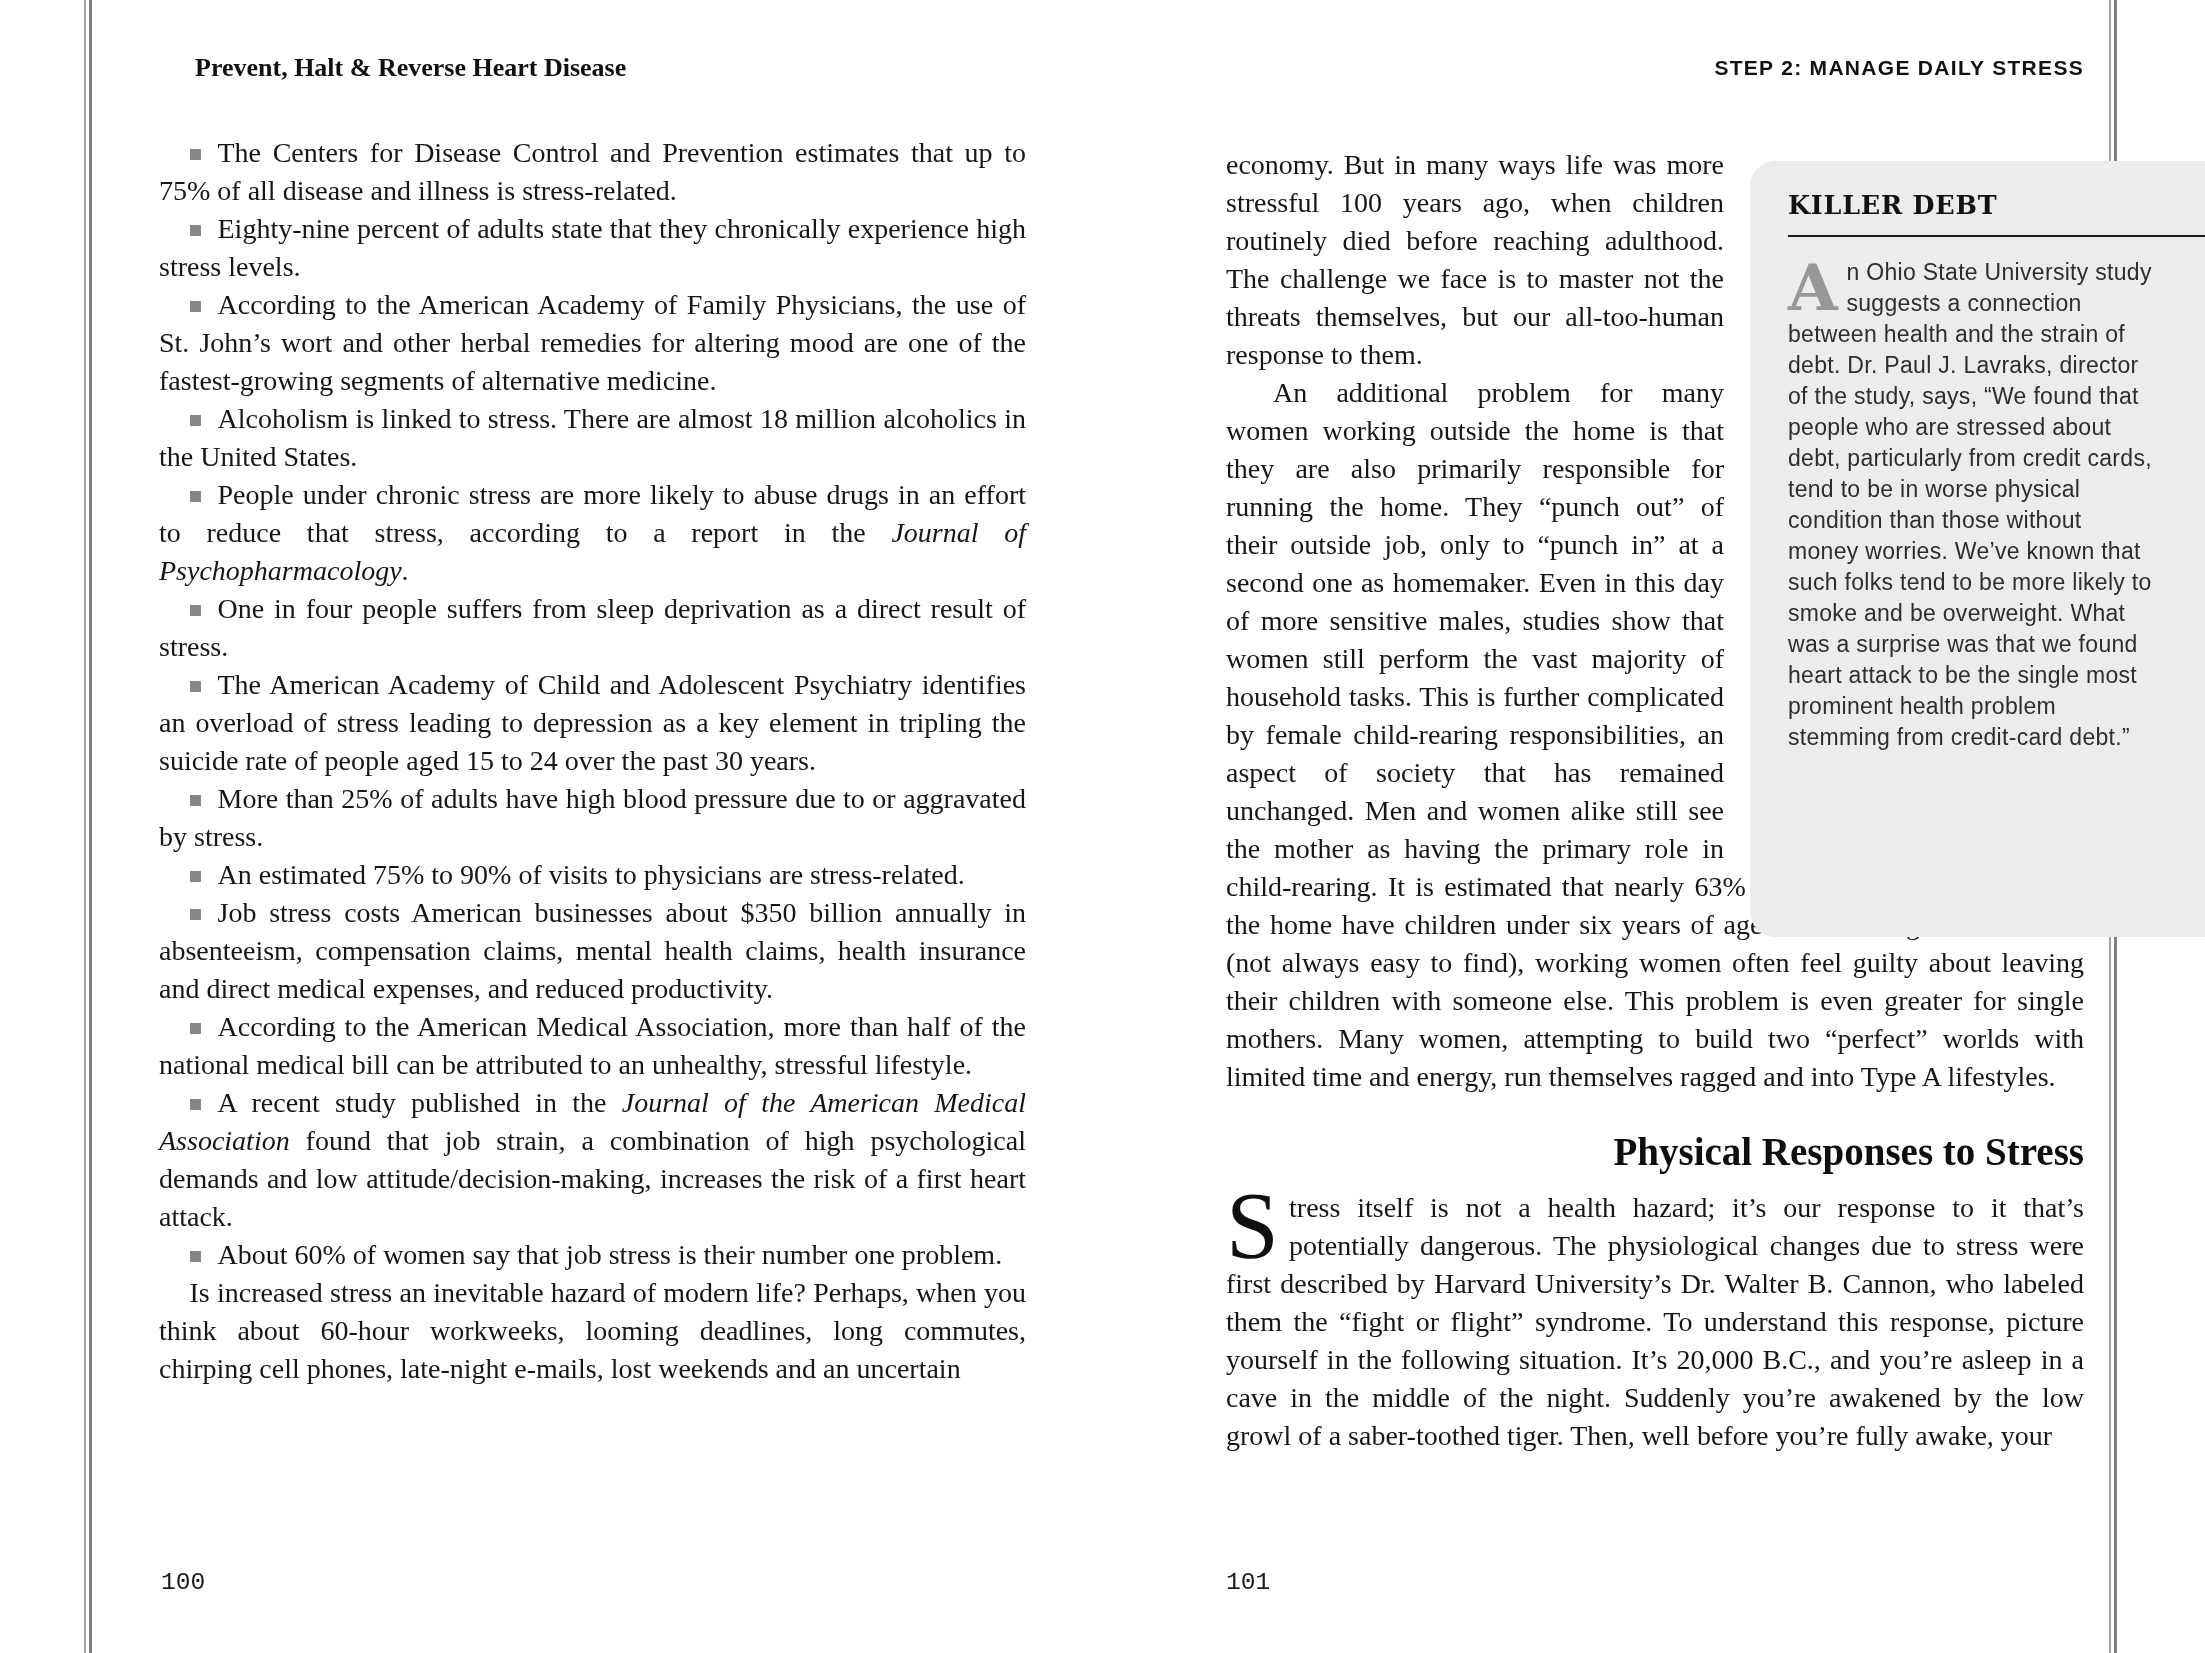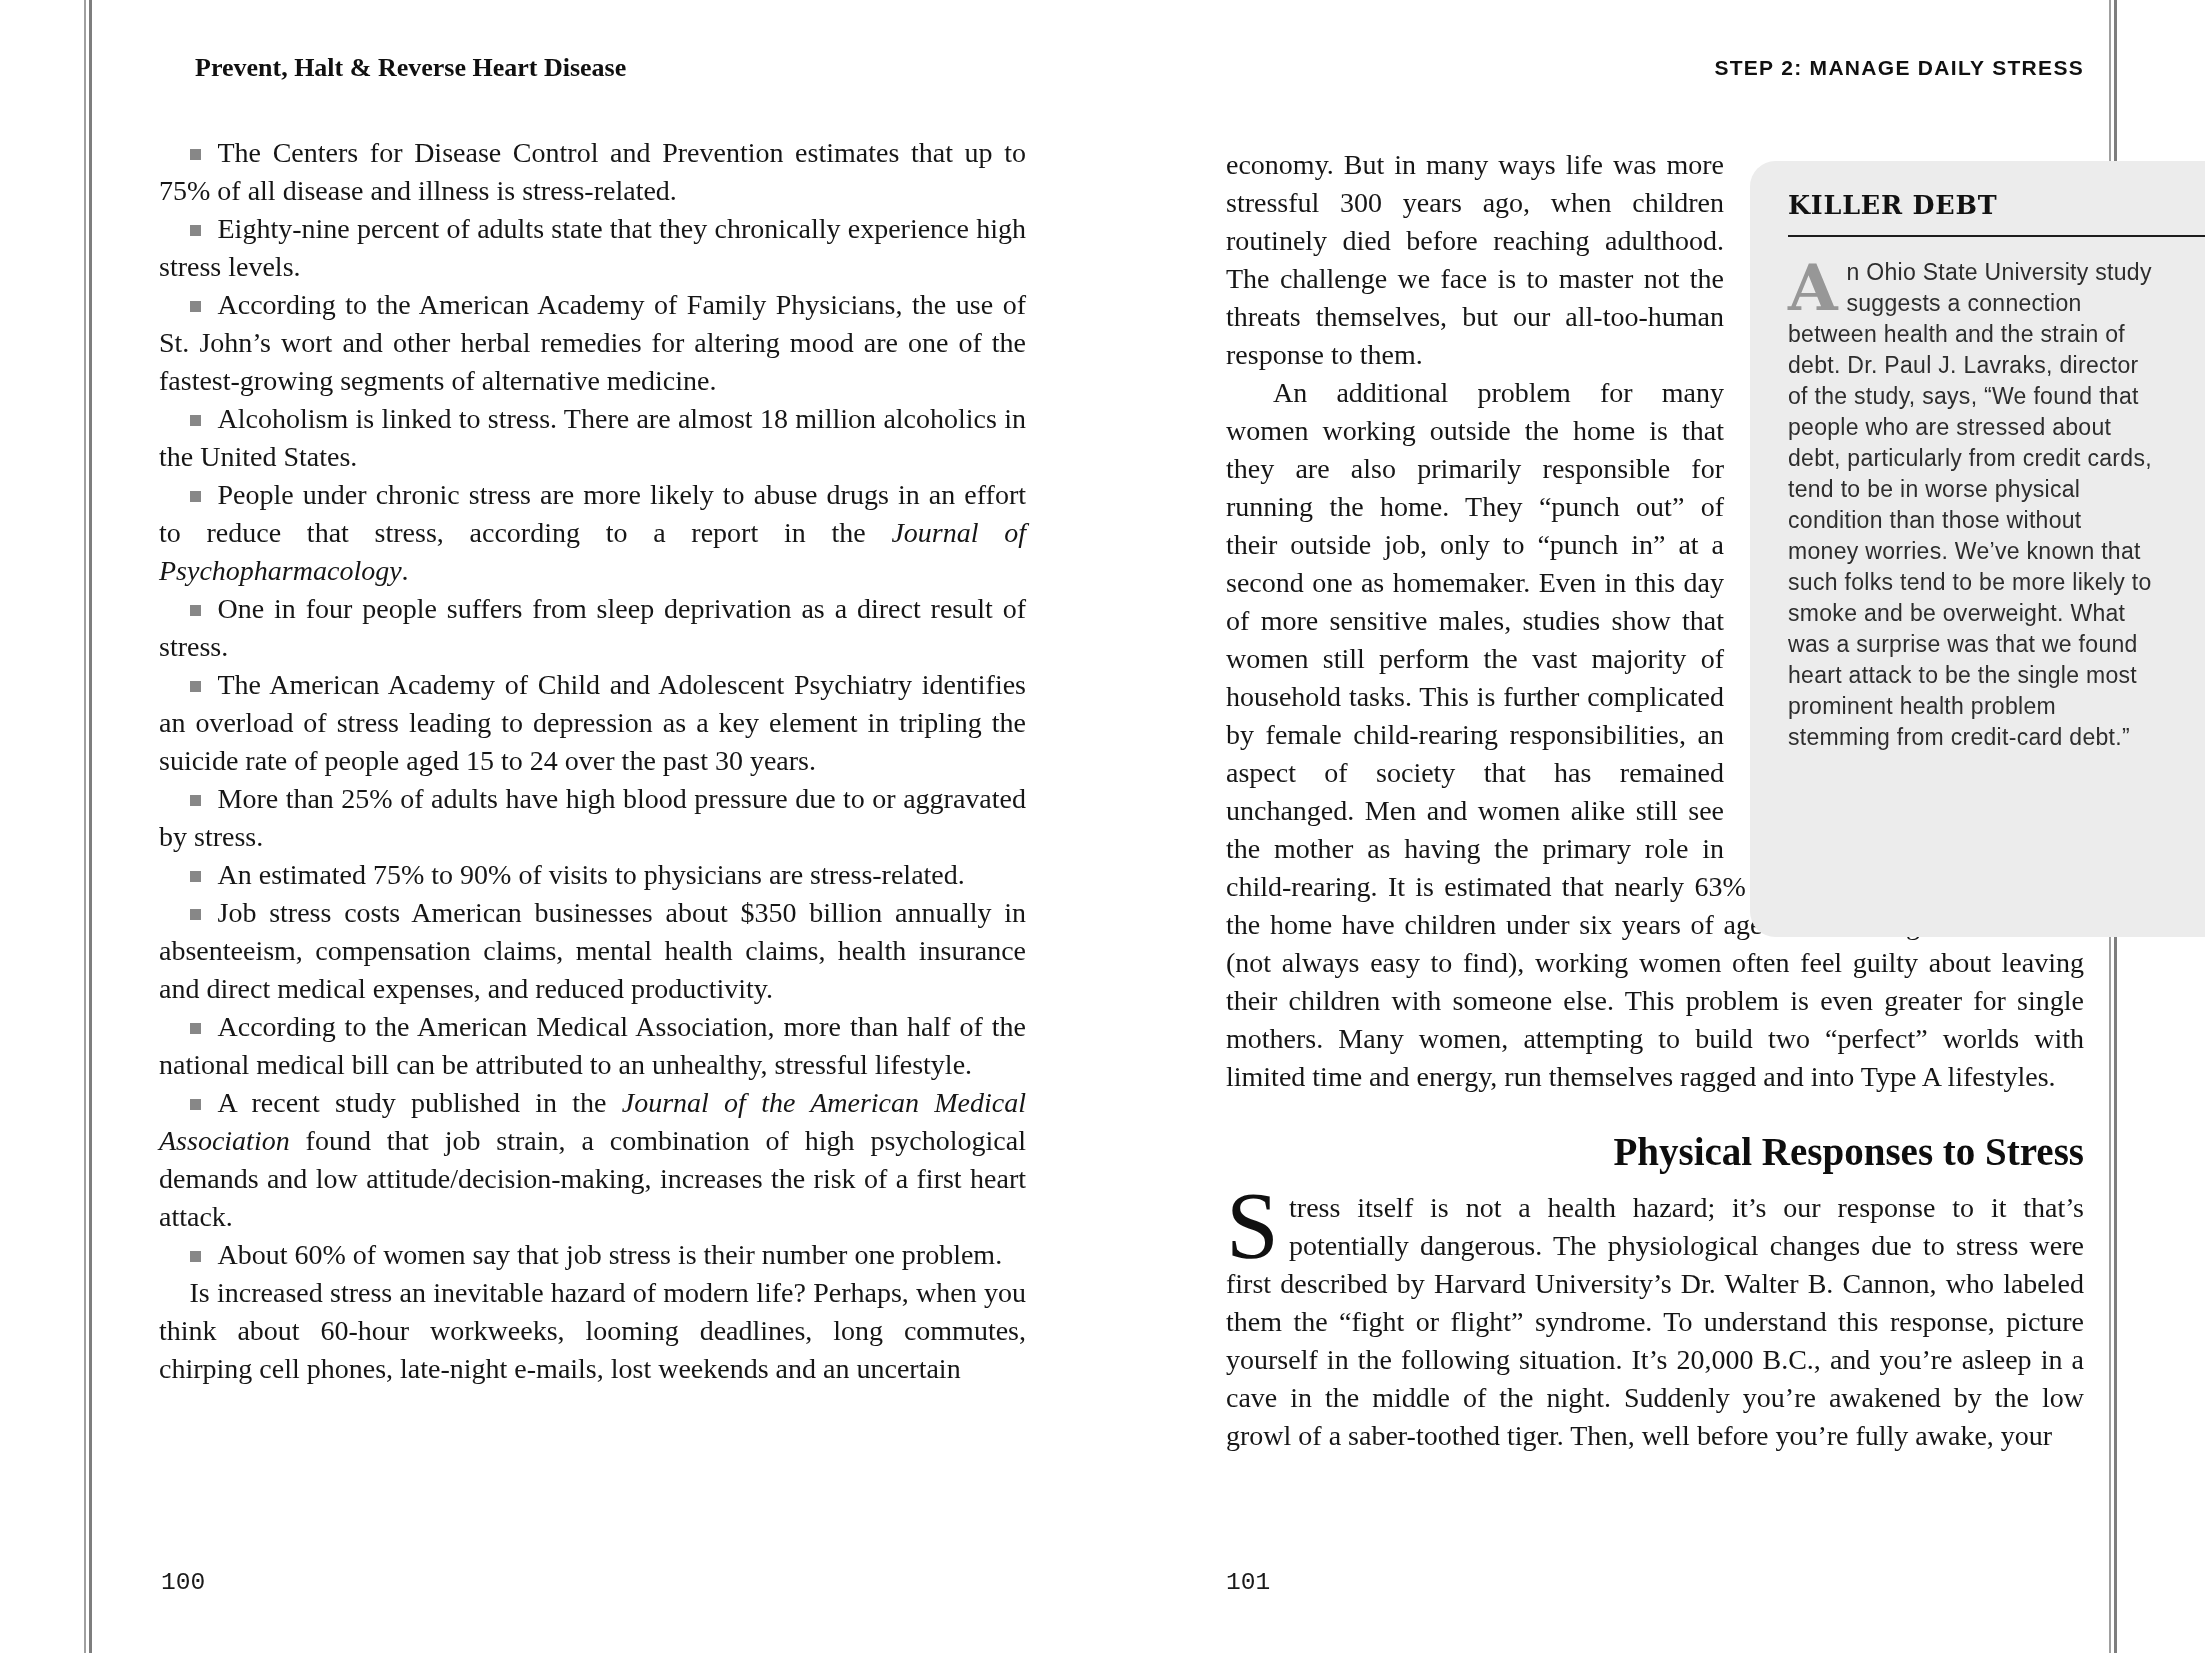--- a/index.html
+++ b/index.html
@@ -121,21 +121,21 @@
   <div class="sidebar-box">
     <div class="sidebar-title">KILLER DEBT</div>
     <div class="sidebar-rule"></div>
     <div class="sidebar-body">
       <span class="sidebar-dropcap">A</span><span>n Ohio State University study suggests a connection between health and the strain of debt. Dr. Paul J. Lavraks, director of the study, says, “We found that people who are stressed about debt, particularly from credit cards, tend to be in worse physical condition than those without money worries. We’ve known that such folks tend to be more likely to smoke and be overweight. What was a surprise was that we found heart attack to be the single most prominent health problem stemming from credit-card debt.”</span>
     </div>
   </div>
 
   <div class="right-body body-text">
     <div class="sidebar-spacer"></div>
-    <p>economy. But in many ways life was more stressful 300 years ago, when children routinely died before reaching adulthood. The challenge we face is to master not the threats themselves, but our all-too-human response to them.</p>
+    <p>economy. But in many ways life was more stressful 100 years ago, when children routinely died before reaching adulthood. The challenge we face is to master not the threats themselves, but our all-too-human response to them.</p>
     <p class="para-indent">An additional problem for many women working outside the home is that they are also primarily responsible for running the home. They “punch out” of their outside job, only to “punch in” at a second one as homemaker. Even in this day of more sensitive males, studies show that women still perform the vast majority of household tasks. This is further complicated by female child-rearing responsibilities, an aspect of society that has remained unchanged. Men and women alike still see the mother as having the primary role in child-rearing. It is estimated that nearly 63% of women employed outside the home have children under six years of age. Even with good child care (not always easy to find), working women often feel guilty about leaving their children with someone else. This problem is even greater for single mothers. Many women, attempting to build two “perfect” worlds with limited time and energy, run themselves ragged and into Type A lifestyles.</p>
     <h2 class="section-heading">Physical Responses to Stress</h2>
     <p>
       <span class="main-dropcap">S</span><span>tress itself is not a health hazard; it’s our response to it that’s potentially dangerous. The physiological changes due to stress were first described by Harvard University’s Dr. Walter B. Cannon, who labeled them the “fight or flight” syndrome. To understand this response, picture yourself in the following situation. It’s 20,000 B.C., and you’re asleep in a cave in the middle of the night. Suddenly you’re awakened by the low growl of a saber-toothed tiger. Then, well before you’re fully awake, your</span>
     </p>
   </div>
 
   <div class="folio folio-left">100</div>
   <div class="folio folio-right">101</div>
 

